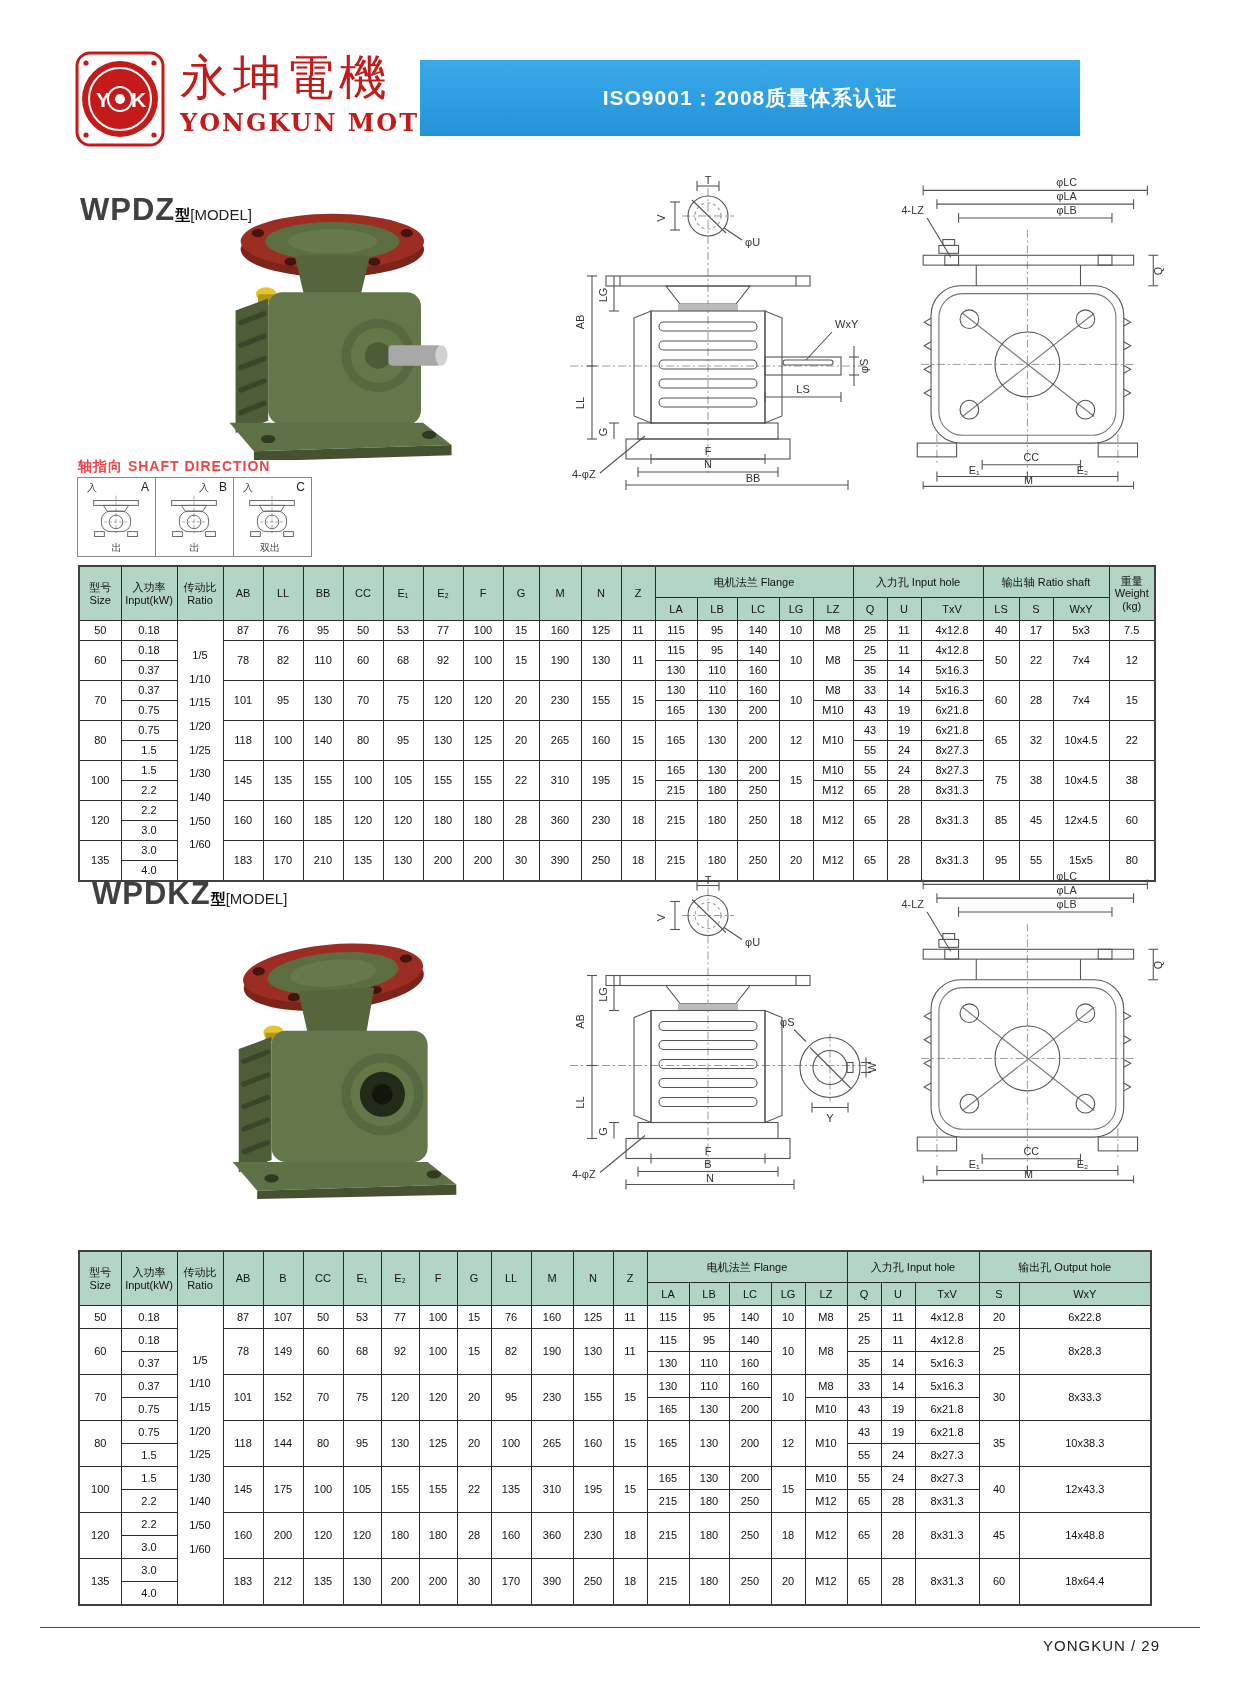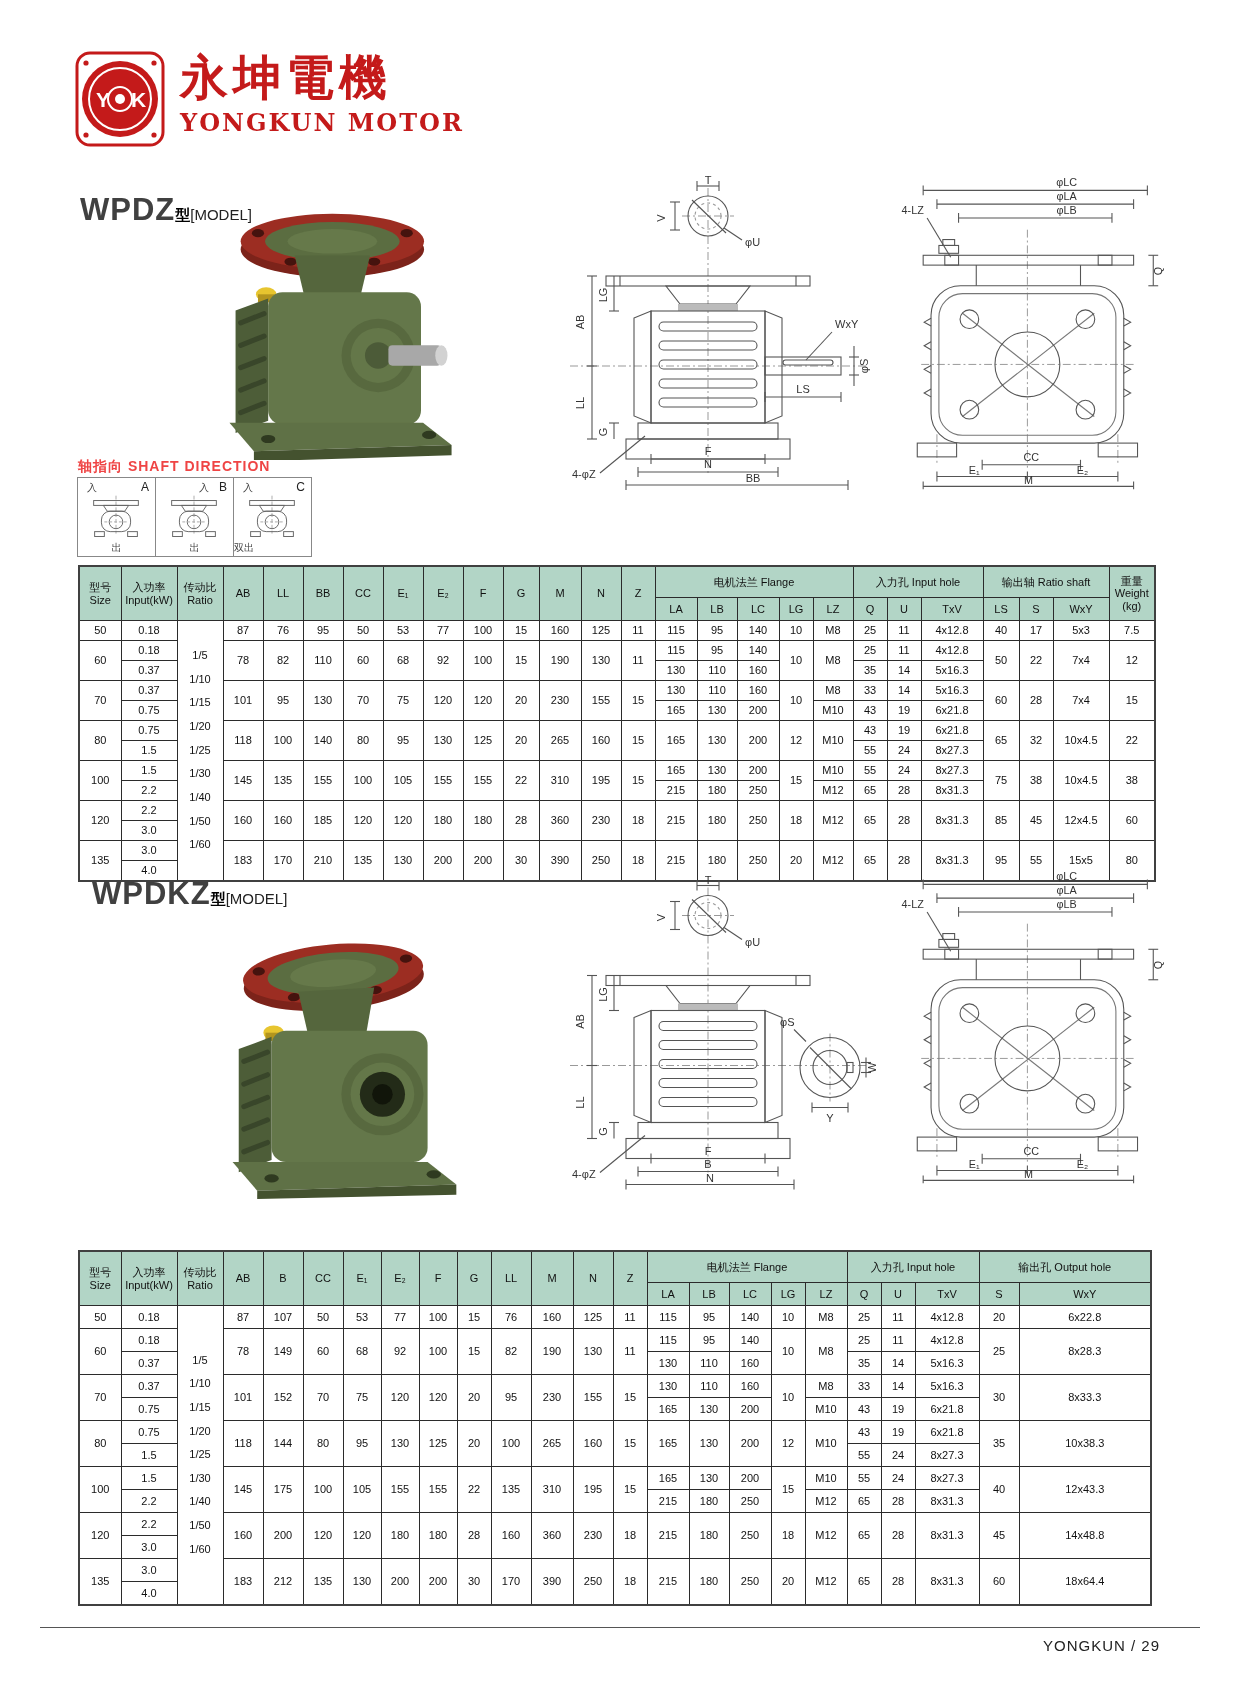--- a/index.html
+++ b/index.html
@@ -2,21 +2,21 @@
 <html><head>
 <meta charset="utf-8">
 <style>
   html,body{margin:0;padding:0;background:#e8e8e8}
   #page{position:relative;width:1240px;height:1683px;background:#fff;margin:0 auto;
         font-family:"Liberation Sans",sans-serif;overflow:hidden;color:#111}
 
   
   .emblem{position:absolute;left:74px;top:50px;width:92px;height:98px}
   .logo-text{position:absolute;left:180px;top:52px}
-  .logo-cn{font-family:"DejaVu Serif",serif;font-weight:bold;font-size:48px;color:#c41a1a;letter-spacing:5px;line-height:1.05}
+  .logo-cn{font-family:"DejaVu Serif",serif;font-weight:normal;font-size:48px;color:#c41a1a;letter-spacing:5px;line-height:1.05}
   .logo-en{font-family:"DejaVu Serif",serif;font-weight:bold;font-size:24px;color:#c41a1a;letter-spacing:2px;margin-top:6px;text-align:center}
   .banner{position:absolute;left:420px;top:60px;width:660px;height:76px;
           background:linear-gradient(180deg,#3ba9e8 0%,#2d9ee2 55%,#2492d6 100%);
           color:#fff;display:flex;align-items:center;justify-content:center;
           font-size:21px;font-weight:bold;letter-spacing:1px}
 
   
   .model-title{position:absolute;white-space:nowrap}
   .model-title .big{font-size:31px;font-weight:bold;letter-spacing:1px;color:#404040}
   .model-title .mid{font-size:15px;font-weight:bold;color:#000}
@@ -36,21 +36,21 @@
   .dwg text{font-size:11px;fill:#333;font-family:"Liberation Sans",sans-serif}
 
   
   .sd-title{position:absolute;left:78px;top:458px;font-size:14px;font-weight:bold;color:#ef4444;letter-spacing:1px}
   .sd-boxes{position:absolute;left:78px;top:477px;display:flex}
   .sd-box{position:relative;width:77px;height:78px;border:1px solid #888;margin-left:-1px;background:#fff}
   .sd-box .letter{position:absolute;top:2px;right:6px;font-size:12px;color:#222}
   .sd-box .in{position:absolute;top:3px;left:9px;font-size:10px;color:#444}
   .sd-box.in-right .in{left:auto;right:24px}
   .sd-box .out{position:absolute;bottom:1px;left:0;right:0;text-align:center;font-size:10px;color:#444}
-  .sd-box.out-right .out{text-align:left;padding-right:5px}
+  .sd-box.out-right .out{text-align:center;padding-right:5px}
   .sd-box svg{position:absolute;top:13px;left:4px;width:68px;height:56px}
 
   
   .spec{position:absolute;border-collapse:collapse;table-layout:fixed;font-size:11px;color:#111;border:2px solid #404040}
   .spec th,.spec td{border:1px solid #2b2b2b;text-align:center;vertical-align:middle;padding:0 1px;line-height:1.15;overflow:hidden}
   .spec th{background:#b2d5c6;font-weight:normal;color:#111}
   .spec thead tr:first-child th{height:30px}
   .spec thead tr:last-child th{height:22px}
   #table1{left:78px;top:565px}
   #table2{left:78px;top:1250px}
@@ -78,20 +78,23 @@
       <circle cx="46" cy="49" r="31" fill="none" stroke="#fff" stroke-width="2"></circle>
       <circle cx="46" cy="49" r="12" fill="none" stroke="#fff" stroke-width="2"></circle>
       <circle cx="46" cy="49" r="5" fill="#fff"></circle>
       <text x="22" y="57" fill="#fff" font-size="21" font-weight="bold">Y</text>
       <text x="57" y="57" fill="#fff" font-size="21" font-weight="bold">K</text>
     </svg>
   </div>
   <div class="logo-text">
     <div class="logo-cn">永坤電機</div>
     <div class="logo-en">YONGKUN  MOTOR</div>
+  </div>
+  <div class="banner">
+    <span>ISO9001：2008质量体系认证</span>
   </div>
 
   <div class="model-title t1">
     <span class="big">WPDZ</span><span class="mid">型</span><span class="brk">[MODEL]</span>
   </div>
 
   <div class="photo p1">
     <svg viewBox="0 0 265 252" width="270" height="258">
       <ellipse cx="125" cy="46" rx="90" ry="27" fill="#7c231a"></ellipse>
       <ellipse cx="125" cy="38" rx="90" ry="27" fill="#9c2d22"></ellipse>

